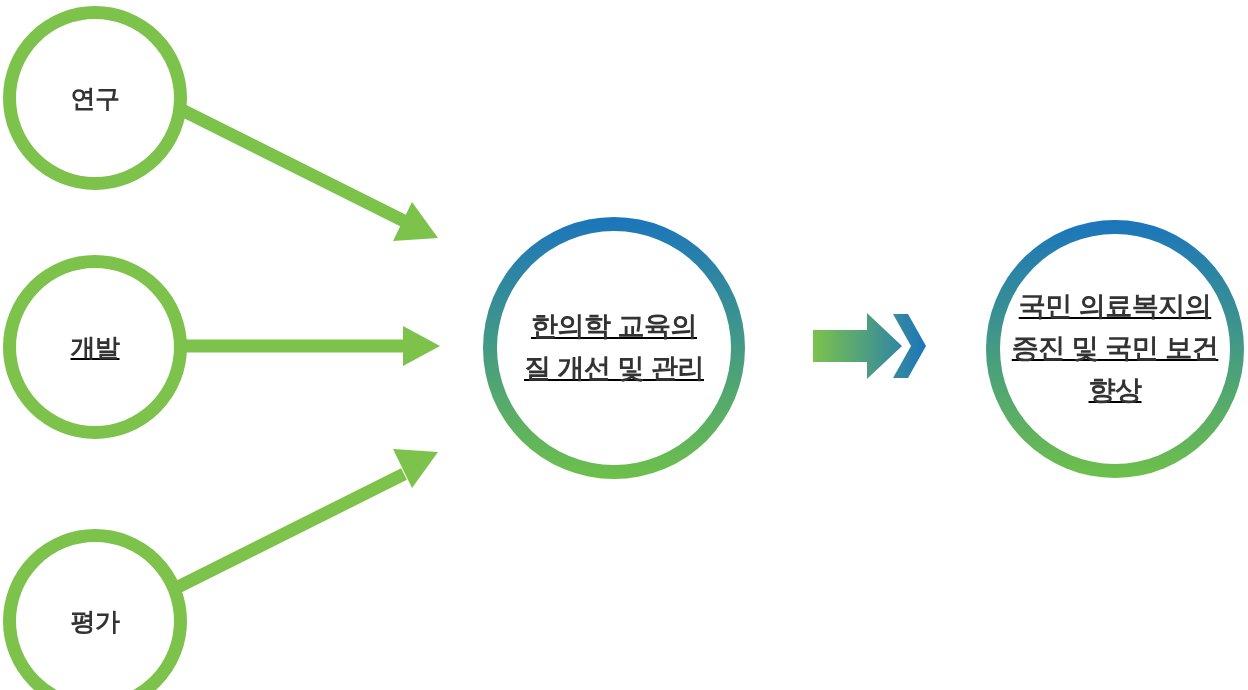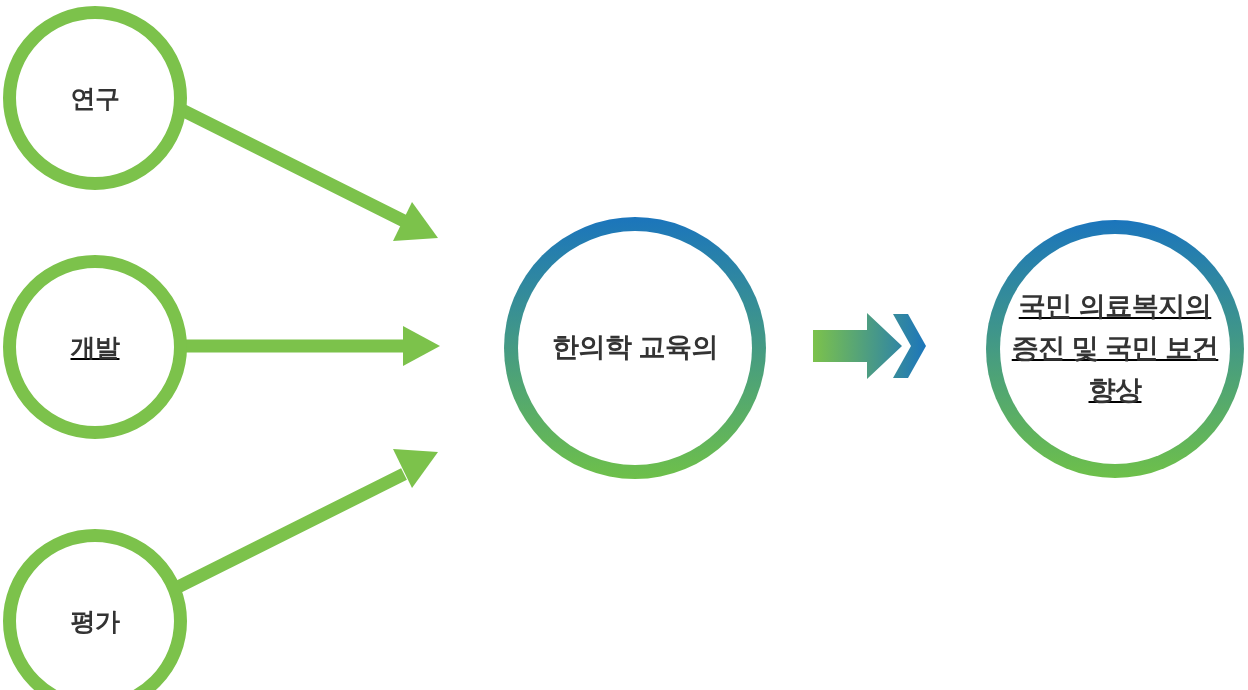--- a/index.html
+++ b/index.html
@@ -50,21 +50,21 @@
   .circle-evaluation  { left: 3px;  top: 529px; }
 
   
   .ring {
     position: absolute;
     border-radius: 50%;
     padding: 14px;
     background: linear-gradient(180deg, var(--blue) 0%, var(--green_light) 100%);
     z-index: 2;
   }
-  .ring-center  { left: 504px; top: 217px; width: 262px; height: 262px; }
+  .ring-center  { left: 483px; top: 217px; width: 262px; height: 262px; text-decoration: underline; }
   .ring-outcome { left: 986px; top: 220px; width: 258px; height: 258px; text-decoration: underline; }
   .ring-inner {
     width: 100%; height: 100%;
     border-radius: 50%;
     background: #ffffff;
     display: flex;
     flex-direction: column;
     align-items: center;
     justify-content: center;
     text-align: center;
@@ -120,20 +120,21 @@
     <span class="label">개발</span>
   </div>
 
   <div class="input-circle circle-evaluation">
     <span class="label">평가</span>
   </div>
 
   <div class="ring ring-center">
     <div class="ring-inner">
       <span class="line">한의학 교육의</span>
+      <span class="line">질 개선 및 관리</span>
     </div>
   </div>
 
   <div class="ring ring-outcome">
     <div class="ring-inner">
       <span class="line">국민 의료복지의</span>
       <span class="line">증진 및 국민 보건</span>
       <span class="line">향상</span>
     </div>
   </div>

